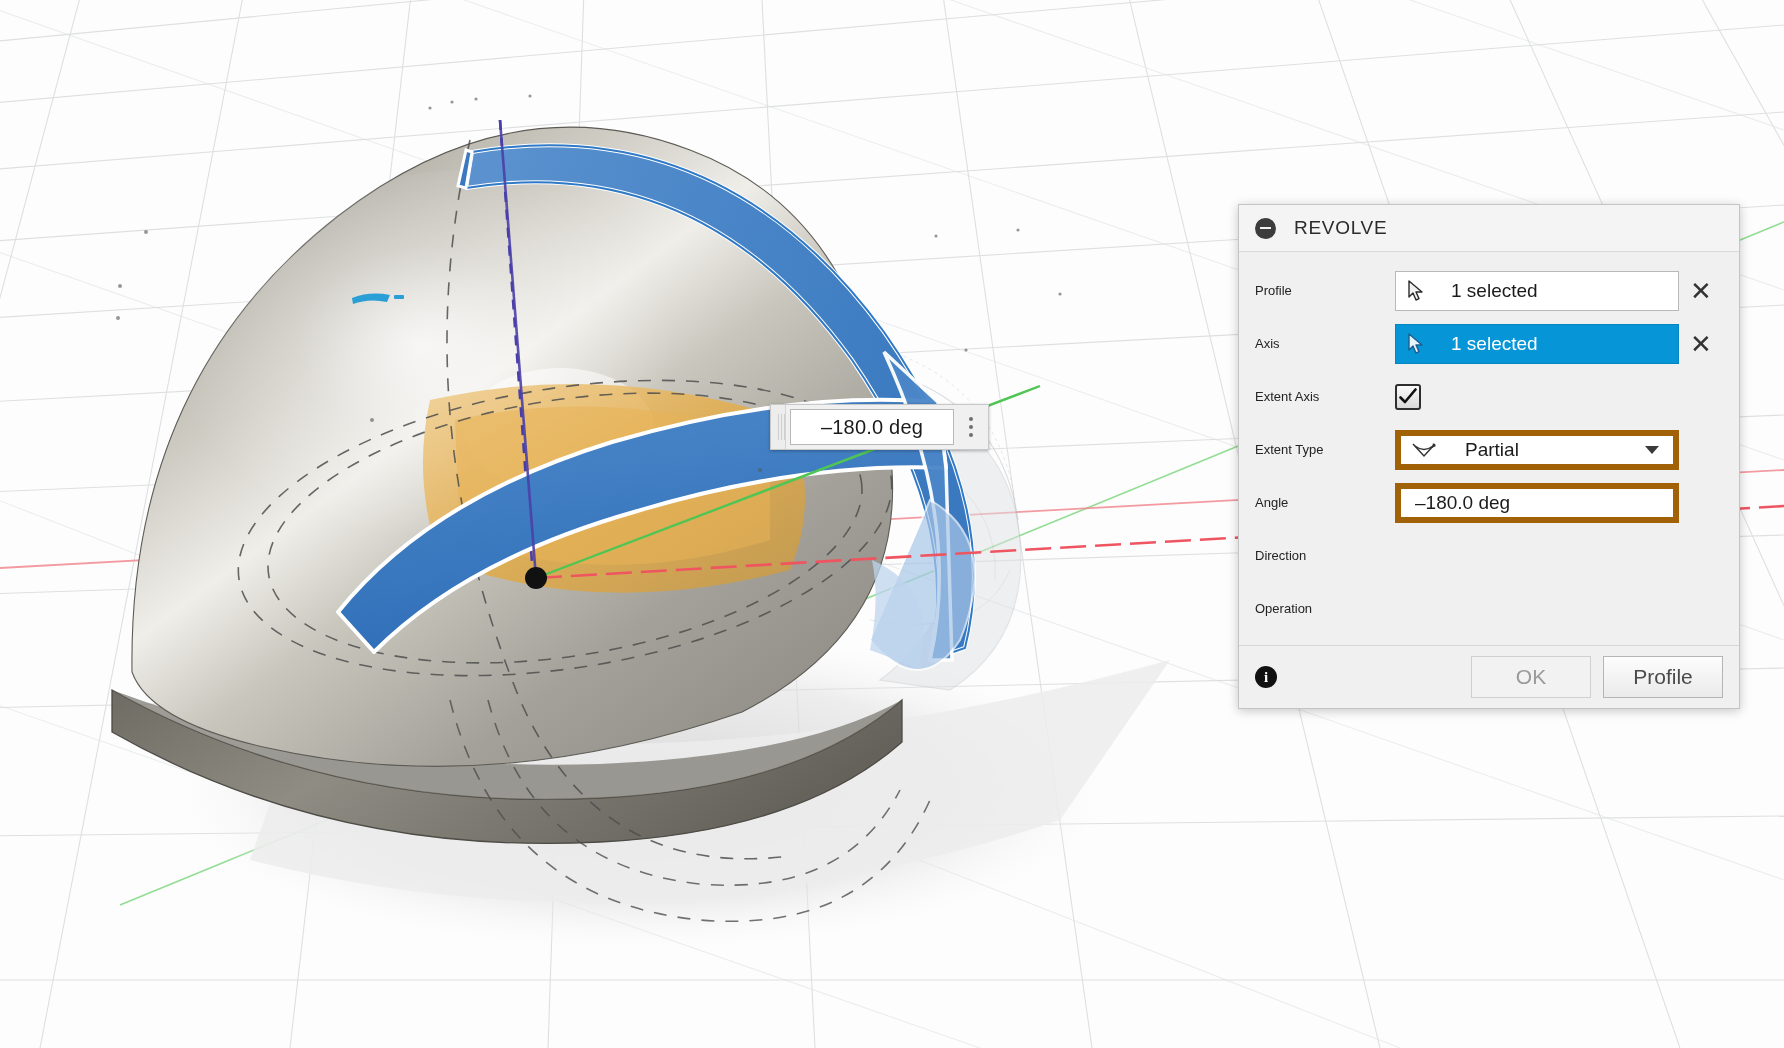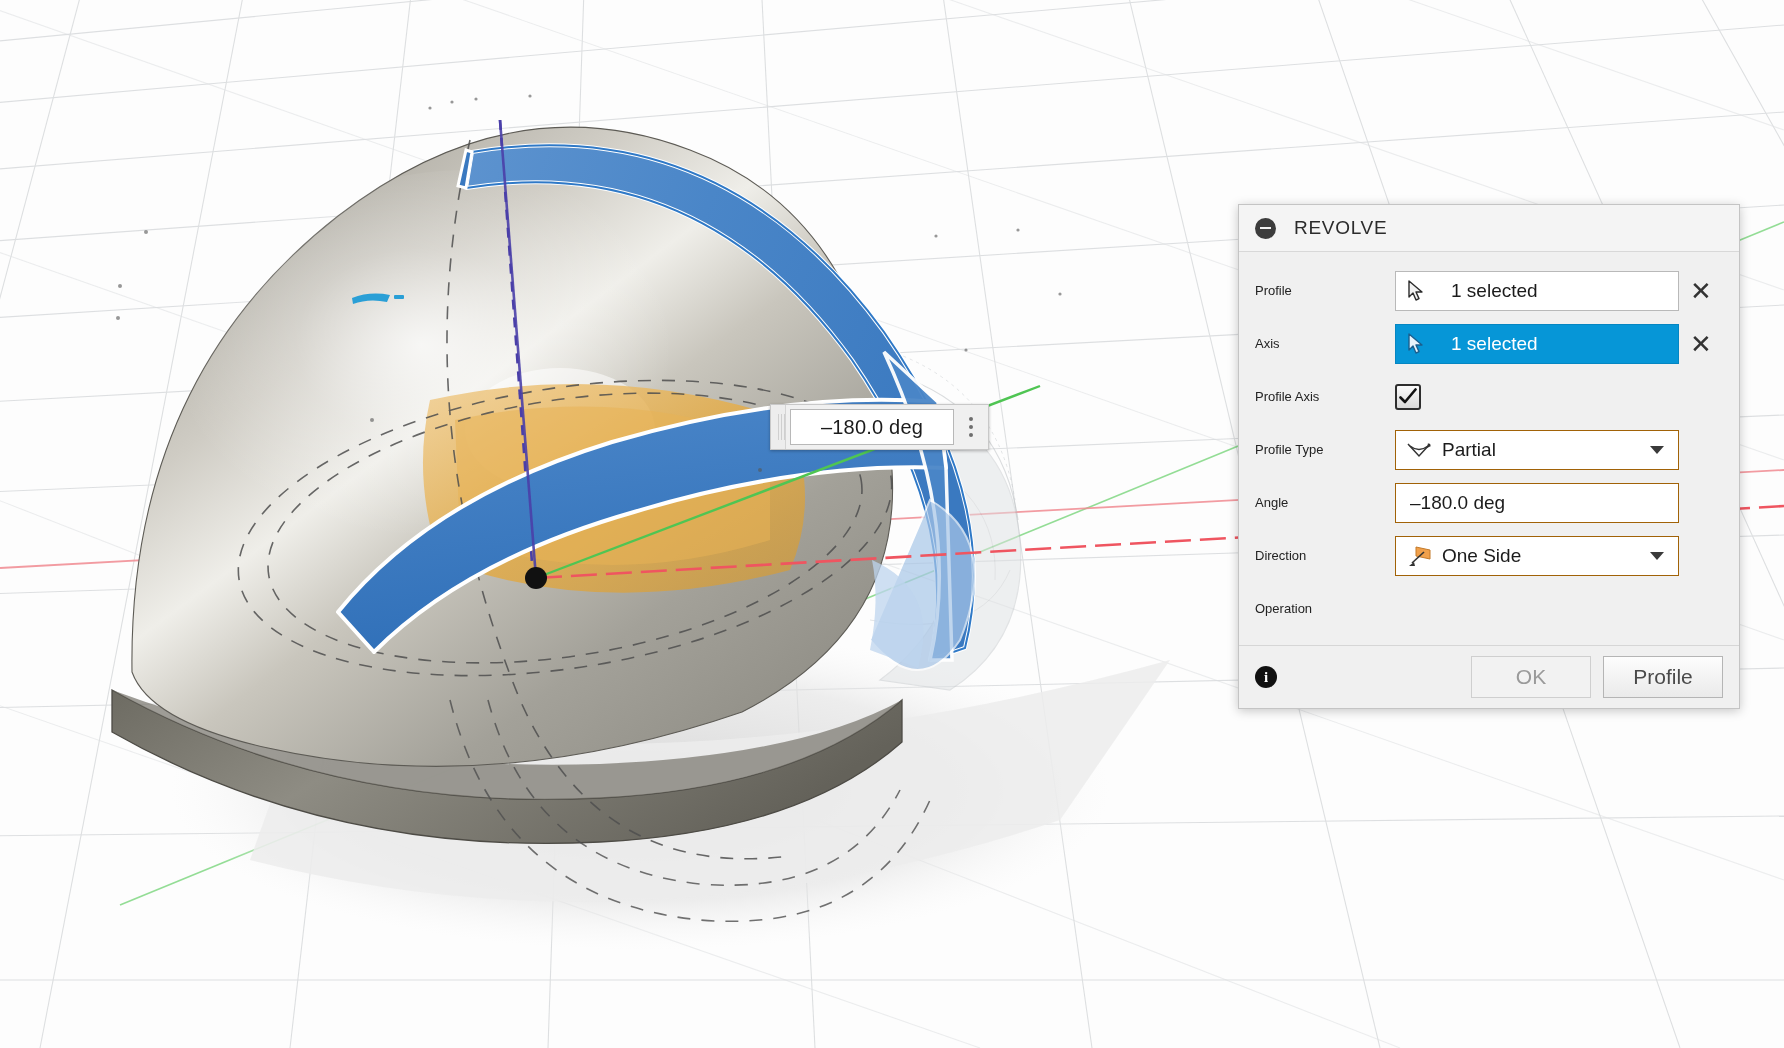--- a/index.html
+++ b/index.html
@@ -89,22 +89,22 @@
   
   .chk{
     width:26px;height:26px;border:2px solid #2e2e2e;border-radius:3px;
     background:linear-gradient(#fbfbfb,#d9d9d9);
     display:flex;align-items:center;justify-content:center;box-sizing:border-box;
   }
   .chk svg{display:block;}
 
   
   .field{
-    flex:1;height:40px;border:1px solid #a16207;background:#ffffff;
-    display:flex;align-items:center;gap:10px;padding:0 10px;
+    flex:1;height:40px;border:6px solid #a16207;background:#ffffff;
+    display:flex;align-items:center;gap:28px;padding:0 10px;
     box-sizing:border-box;font-size:19px;color:#1b1b1b;
     margin-right:44px;
   }
   .field .txt{flex:1;}
   .caret{
     width:0;height:0;flex:none;
     border-left:7px solid transparent;border-right:7px solid transparent;
     border-top:8px solid #3a3a3a;margin-right:4px;
   }
   .field.plain{padding-left:14px;}
@@ -346,32 +346,32 @@
           <svg width="17" height="21" viewBox="0 0 17 21">
             <path d="M1 1 L1 17 L5 13 L8 20 L11 18.6 L8 12 L14 12 Z" fill="#e8f4fb" stroke="#1b5f8e" stroke-width="1.4" stroke-linejoin="round"></path>
           </svg>
           <span>1 selected</span>
         </span>
         <span class="clear-x">✕</span>
       </span>
     </div>
 
     <div class="row">
-      <span class="lbl">Profile Axis</span>
+      <span class="lbl">Extent Axis</span>
       <span class="ctl">
         <span class="chk">
           <svg width="20" height="18" viewBox="0 0 20 18">
             <path d="M2.5 9.5 L7 14 L17.5 1.5" fill="none" stroke="#111" stroke-width="2.6" stroke-linecap="round" stroke-linejoin="round"></path>
           </svg>
         </span>
       </span>
     </div>
 
     <div class="row">
-      <span class="lbl">Profile Type</span>
+      <span class="lbl">Extent Type</span>
       <span class="ctl">
         <span class="field">
           <svg width="26" height="20" viewBox="0 0 26 20">
             <path d="M2 4 L13 16 L24 4" fill="none" stroke="#333" stroke-width="1.5"></path>
             <path d="M4 6 Q 13 13 22 6" fill="none" stroke="#333" stroke-width="1.3"></path>
             <path d="M22 3 L25 6 L21 8 Z" fill="#333"></path>
           </svg>
           <span class="txt">Partial</span>
           <span class="caret"></span>
         </span>
@@ -382,31 +382,20 @@
       <span class="lbl">Angle</span>
       <span class="ctl">
         <span class="field plain">
           <span class="txt">–180.0 deg</span>
         </span>
       </span>
     </div>
 
     <div class="row">
       <span class="lbl">Direction</span>
-      <span class="ctl">
-        <span class="field">
-          <svg width="26" height="22" viewBox="0 0 26 22">
-            <path d="M10 2 L24 5 L24 14 L10 11 Z" fill="#f0a04b" stroke="#c47b2a" stroke-width="1"></path>
-            <path d="M18 7 L6 18" stroke="#333" stroke-width="1.6"></path>
-            <path d="M3 21 L8 17 L9 21 Z" fill="#333"></path>
-          </svg>
-          <span class="txt">One Side</span>
-          <span class="caret"></span>
-        </span>
-      </span>
     </div>
 
     <div class="row">
       <span class="lbl">Operation</span>
     </div>
 
   </div>
 
   <div class="dlg-foot">
     <span class="info-icon">i</span>

